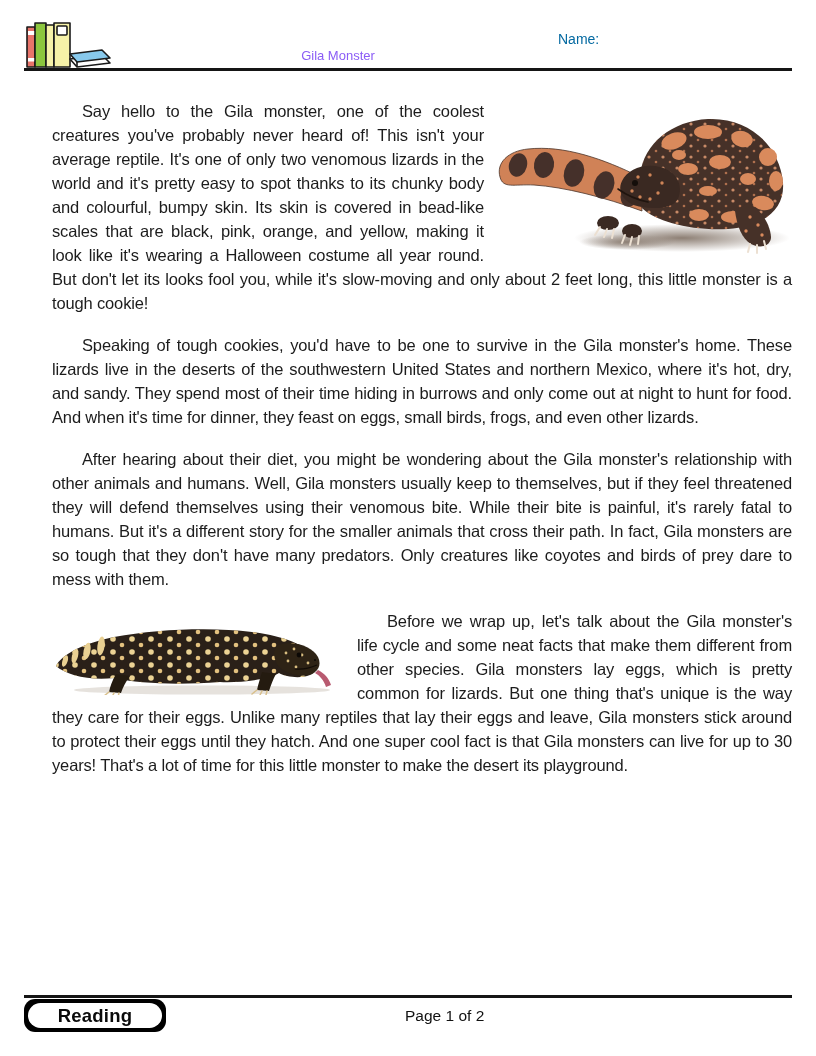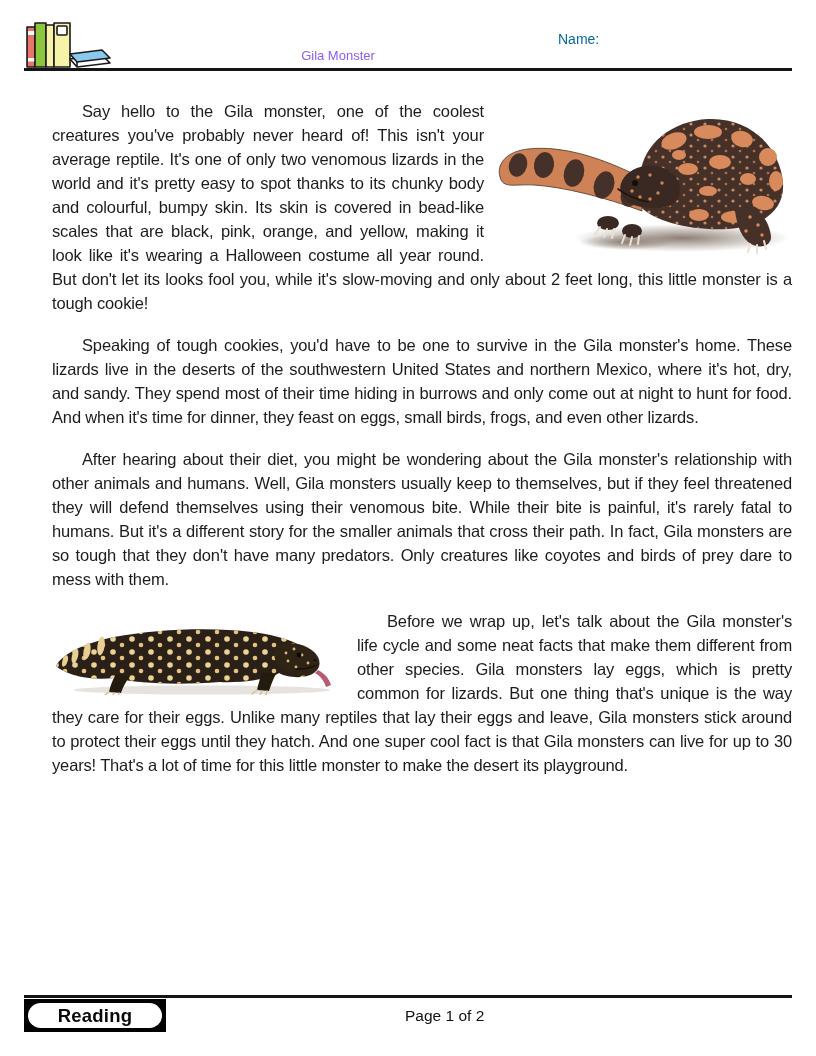--- a/index.html
+++ b/index.html
@@ -26,21 +26,21 @@
   .photo svg{display:block;width:100%;height:100%;}
   .photo-right{float:right;width:300px;height:158px;margin:0 0 8px 8px;}
   .photo-left{float:left;width:293px;height:86px;margin:0 12px 9px 0;}
   
   .footer{
     position:absolute;top:995px;left:24px;right:24px;height:45px;
     border-top:3px solid #151515;
   }
   .badge{
     position:absolute;left:0;top:1px;width:142px;height:33px;
-    background:#000;border-radius:0;
+    background:#000;border-radius:11px;
   }
   .badge-inner{
     position:absolute;left:4px;right:4px;top:4px;bottom:4px;background:#fff;
     border-radius:13px;display:flex;align-items:center;justify-content:center;
     font-weight:bold;font-size:18.5px;color:#0a0a0a;letter-spacing:0.2px;
   }
   .site{position:absolute;left:149px;top:13px;font-size:15px;color:#111;}
   .pageinfo{position:absolute;left:381px;top:9px;font-size:15.5px;color:#111;}
 </style>
 </head>

